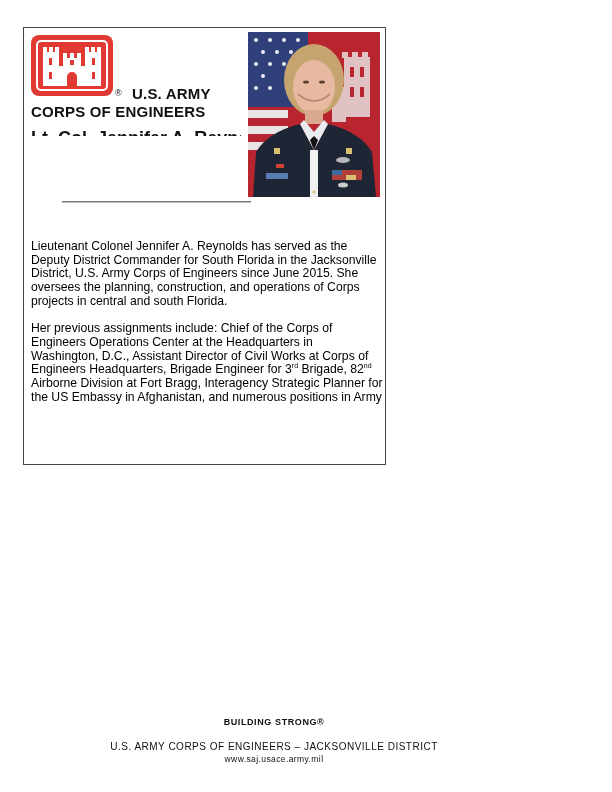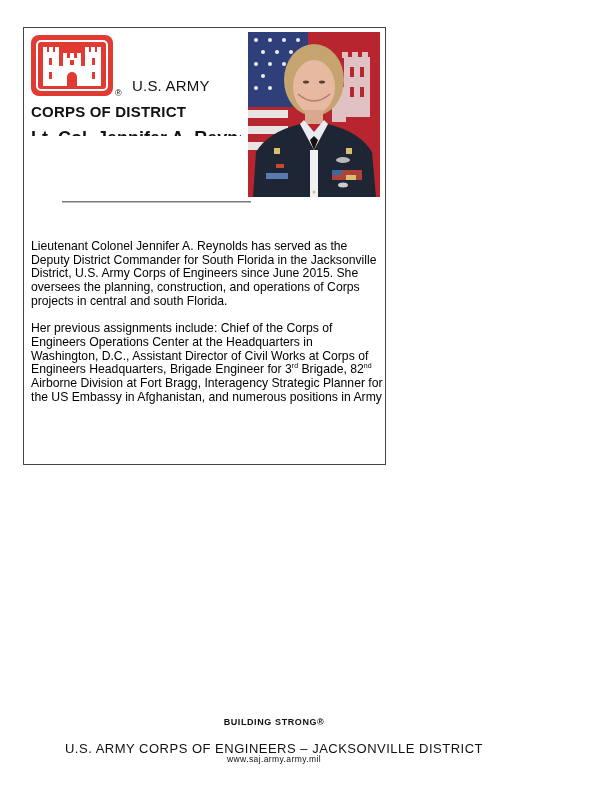--- a/index.html
+++ b/index.html
@@ -18,21 +18,21 @@
     }
     .logo .inner {
       position: absolute; left: 5px; top: 5px; right: 5px; bottom: 5px;
       border: 2px solid #fff; border-radius: 5px;
     }
     .logo svg { position: absolute; left: 10px; top: 6px; }
     .reg {
       position: absolute; left: 91px; top: 60px; font-size: 9px;
     }
     .org1 {
-      position: absolute; left: 108px; top: 49px; font-size: 15px; font-weight: normal; letter-spacing: 0.2px;
+      position: absolute; left: 108px; top: 57px; font-size: 15px; font-weight: bold; letter-spacing: 0.2px;
     }
     .org2 {
       position: absolute; left: 7px; top: 75px; font-size: 15px; font-weight: bold; letter-spacing: 0.2px;
     }
     .title-clip {
       position: absolute; left: 7px; top: 100px; width: 210px; height: 8px; overflow: hidden;
     }
     .title-clip span {
       display: block; font-size: 18px; font-weight: bold; white-space: nowrap; line-height: 20px;
     }
@@ -45,21 +45,21 @@
       border-top: 1px solid #777; border-bottom: 1px solid #bbb;
     }
     .bio {
       position: absolute; left: 7px; top: 212px; width: 352px;
       font-size: 12.2px; line-height: 13.7px; color: #000000;
     }
     .bio p { margin: 0 0 13.6px 0; }
     .bio sup { font-size: 7px; line-height: 0; }
     .footer { position: absolute; left: 0; width: 548px; text-align: center; color: #111; }
     .f1 { top: 717px; font-size: 9px; font-weight: bold; letter-spacing: 0.6px; }
-    .f2 { top: 741px; font-size: 13px; letter-spacing: 0.5px; }
+    .f2 { top: 741px; font-size: 10px; letter-spacing: 0.5px; }
     .f3 { top: 754px; font-size: 8.5px; letter-spacing: 0.4px; }
   </style>
 </head>
 <body>
 
 <div class="frame">
 
   <div class="logo">
     <div class="inner"></div>
     <svg width="62" height="50" viewBox="0 0 62 50">
@@ -88,21 +88,21 @@
         <rect x="8" y="31" width="3" height="7"></rect>
           <rect x="51" y="31" width="3" height="7"></rect>
         <rect x="29" y="19" width="4" height="5"></rect>
         <path d="M26 45 V36 a5 5 0 0 1 10 0 V45 Z"></path>
       </g>
     </svg>
   </div>
 
   <span class="reg">®</span>
   <span class="org1">U.S. ARMY</span>
-  <span class="org2">CORPS OF DISTRICT</span>
+  <span class="org2">CORPS OF ENGINEERS</span>
 
   <div class="title-clip">
     <span>Lt. Col. Jennifer A. Reynolds</span>
   </div>
 
   <div class="photo" title="Official portrait of Lt. Col. Jennifer A. Reynolds in Army service uniform in front of U.S. and Corps of Engineers flags">
     <svg width="132" height="165" viewBox="0 0 132 165">
 
       <rect width="132" height="165" fill="#b8252f"></rect>
 
@@ -174,13 +174,13 @@
   <div class="rule"></div>
 
   <div class="bio">
     <p>Lieutenant Colonel Jennifer A. Reynolds has served as the Deputy District Commander for South Florida in the Jacksonville District, U.S. Army Corps of Engineers since June 2015. She oversees the planning, construction, and operations of Corps projects in central and south Florida.</p>
     <p><span>Her previous assignments include: Chief of the Corps of Engineers Operations Center at the Headquarters in Washington, D.C., Assistant Director of Civil Works at Corps of Engineers Headquarters, Brigade Engineer for 3</span><sup>rd</sup><span> Brigade, 82</span><sup>nd</sup><span> Airborne Division at Fort Bragg, Interagency Strategic Planner for the US Embassy in Afghanistan, and numerous positions in Army</span></p>
   </div>
 </div>
 
 <div class="footer f1">BUILDING STRONG®</div>
 <div class="footer f2">U.S. ARMY CORPS OF ENGINEERS – JACKSONVILLE DISTRICT</div>
-<div class="footer f3">www.saj.army.army.mil</div>
+<div class="footer f3">www.saj.usace.army.mil</div>
 
 </body></html>

